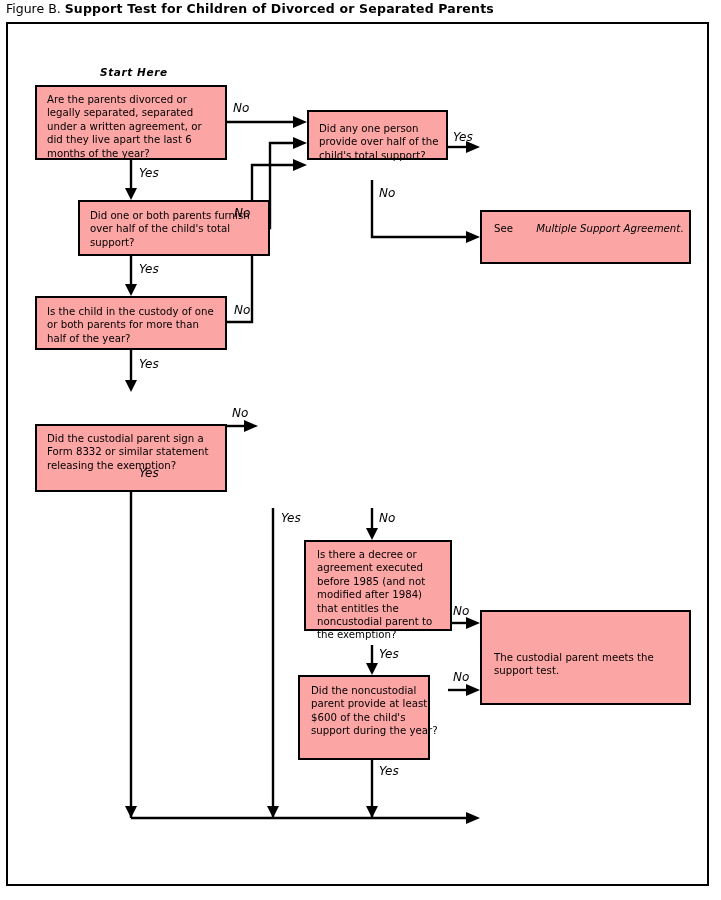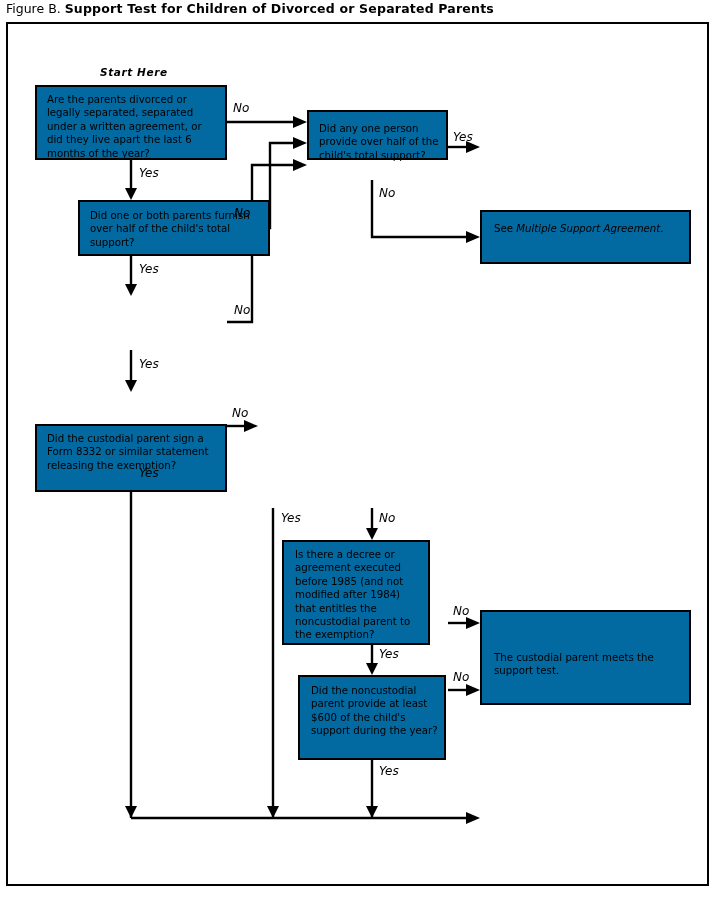--- a/index.html
+++ b/index.html
@@ -7,30 +7,30 @@
   #root{position:relative;width:721px;height:900px;overflow:hidden;}
 
   .fig-title{position:absolute;left:6px;top:1px;font-size:12.5px;line-height:16px;white-space:nowrap;}
   .fig-title .lead{font-weight:normal;}
   .fig-title .bold{font-weight:bold;letter-spacing:0.2px;}
 
   .frame{position:absolute;left:6px;top:22px;width:703px;height:864px;border:2px solid #000;box-sizing:border-box;background:#fff;}
 
   .start-here{position:absolute;font-weight:bold;font-style:italic;font-size:10.5px;letter-spacing:0.6px;}
 
-  .box{position:absolute;border:2px solid #000;box-sizing:border-box;background:#0369a1;}
+  .box{position:absolute;border:2px solid #000;box-sizing:border-box;background:#fca5a5;}
   .box .txt{position:absolute;font-size:10.2px;line-height:13.4px;color:#000;}
 
   .lbl{position:absolute;font-style:italic;font-size:12px;color:#000;white-space:nowrap;}
 
   svg.wires{position:absolute;left:0;top:0;width:721px;height:900px;pointer-events:none;}
   svg.wires line, svg.wires polyline{stroke:#000;stroke-width:2.4;fill:none;}
   svg.wires polygon{fill:#000;}
 
-  .ital{font-style:italic;}
+  .ital{font-style:italic;margin-left:20px;}
 </style>
 </head>
 <body>
 
 <div id="root">
 
   <div class="fig-title">
     <span class="lead">Figure B.</span>
     <span class="bold">Support Test for Children of Divorced or Separated Parents</span>
   </div>
@@ -94,35 +94,38 @@
   <div class="start-here" style="left:100px;top:66px;">Start Here</div>
 
   <div class="box" style="left:35px;top:85px;width:192px;height:75px;">
     <div class="txt" style="left:10px;top:6px;width:172px;">Are the parents divorced or legally separated, separated under a written agreement, or did they live apart the last 6 months of the year?</div>
   </div>
 
   <div class="box" style="left:50px;top:200px;width:192px;height:56px;margin-left:28px;">
     <div class="txt" style="left:10px;top:7px;width:172px;">Did one or both parents furnish over half of the child's total support?</div>
   </div>
 
+  <div class="box" style="left:35px;top:296px;width:192px;height:54px;">
+    <div class="txt" style="left:10px;top:7px;width:172px;">Is the child in the custody of one or both parents for more than half of the year?</div>
+  </div>
 
   <div class="box" style="left:35px;top:392px;width:192px;height:68px;margin-top:32px;">
     <div class="txt" style="left:10px;top:6px;width:172px;">Did the custodial parent sign a Form 8332 or similar statement releasing the exemption?</div>
   </div>
 
   <div class="box" style="left:307px;top:110px;width:141px;height:50px;">
     <div class="txt" style="left:10px;top:10px;width:122px;">Did any one person provide over half of the child's total support?</div>
   </div>
 
 
-  <div class="box" style="left:282px;top:540px;width:148px;height:105px;">
+  <div class="box" style="left:304px;top:540px;width:148px;height:91px;">
     <div class="txt" style="left:11px;top:6px;width:128px;">Is there a decree or agreement executed before 1985 (and not modified after 1984) that entitles the noncustodial parent to the exemption?</div>
   </div>
 
-  <div class="box" style="left:298px;top:675px;width:148px;height:85px;">
+  <div class="box" style="left:298px;top:675px;width:132px;height:85px;">
     <div class="txt" style="left:11px;top:7px;width:128px;">Did the noncustodial parent provide at least $600 of the child's support during the year?</div>
   </div>
 
 
   <div class="box" style="left:480px;top:210px;width:211px;height:54px;">
     <div class="txt" style="left:12px;top:10px;width:190px;"><span>See </span><span class="ital">Multiple Support Agreement</span><span>.</span></div>
   </div>
 
   <div class="box" style="left:480px;top:610px;width:211px;height:95px;">
     <div class="txt" style="left:12px;top:31px;width:190px;margin-top:8px;">The custodial parent meets the support test.</div>

